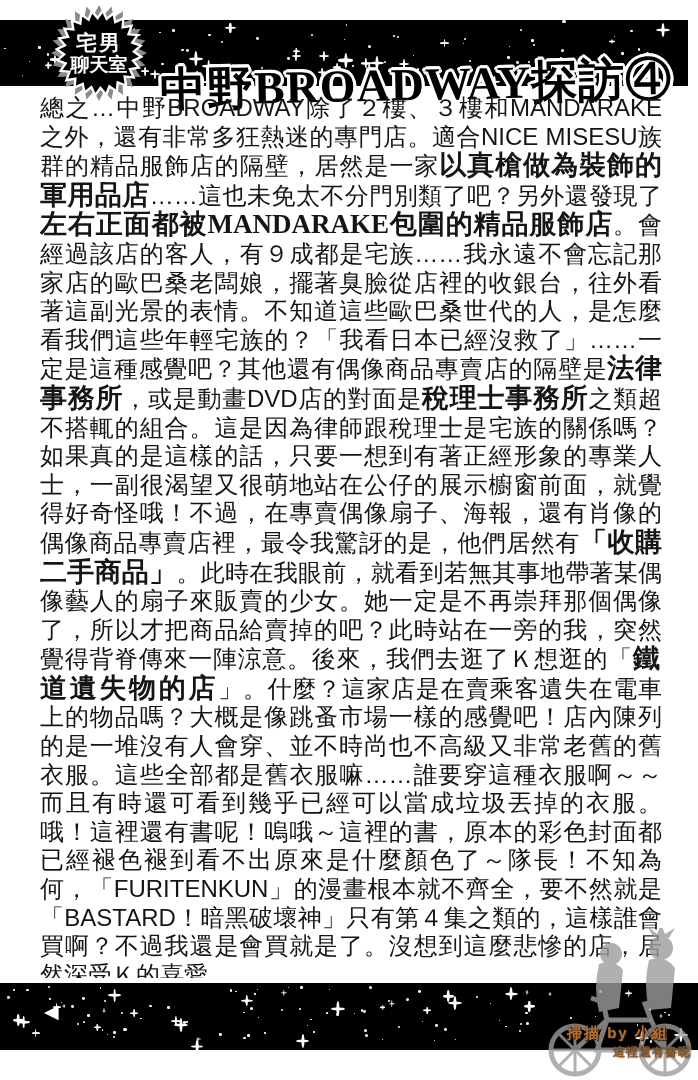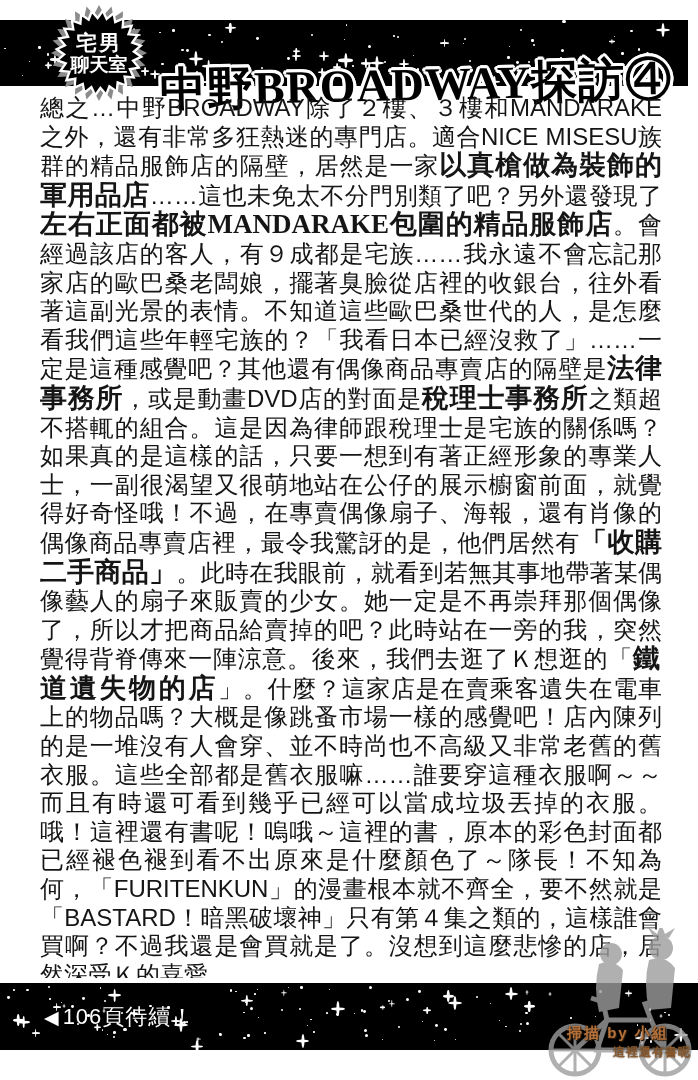--- a/index.html
+++ b/index.html
@@ -321,21 +321,20 @@
       <span class="dot" style="height: 1.41811px; width: 1.41811px; left: 37.8884%; top: 73.2763%;"></span>
       <span class="sparkle" style="height: 14.222px; width: 14.222px; left: 64.1507%; top: 18.9306%;"></span>
       <span class="dot" style="height: 3.13954px; width: 3.13954px; left: 31.4267%; top: 74.5742%;"></span>
       <span class="dot" style="height: 1.12648px; width: 1.12648px; left: 47.1263%; top: 9.27176%;"></span>
       <span class="dot" style="height: 3.12521px; width: 3.12521px; left: 75.2965%; top: 57.5853%;"></span>
       <span class="dot" style="height: 2.30038px; width: 2.30038px; left: 68.2067%; top: 19.2356%;"></span>
       <span class="dot" style="height: 1.01444px; width: 1.01444px; left: 71.5227%; top: 55.9201%;"></span>
     </div>
   <div class="continue">
     <span class="arrow">◀</span>
-    <span>106頁待續！</span>
   </div>
 </footer>
 
 <div class="watermark">
   <svg viewBox="0 0 174 152" aria-hidden="true">
     <g fill="none" stroke="#9d9d9d" stroke-width="5">
       <circle cx="42" cy="122" r="24"></circle>
       <circle cx="132" cy="122" r="24"></circle>
       <path d="M42 122 L74 92 L118 92 L132 122"></path>
       <path d="M74 92 L64 122 L106 122"></path>

